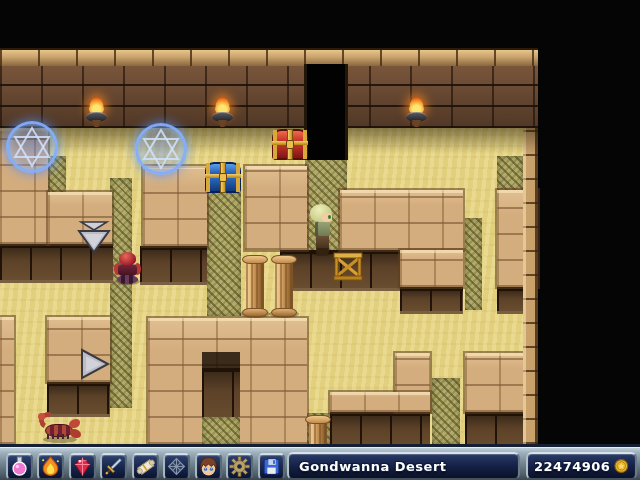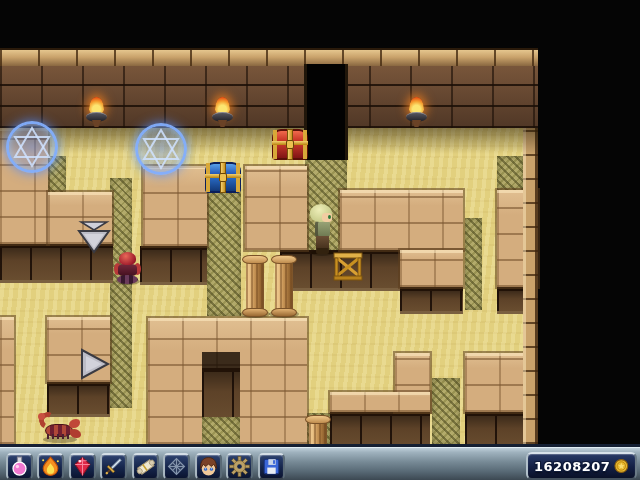--- a/index.html
+++ b/index.html
@@ -363,22 +363,25 @@
     </button>
     <button class="tbtn" style="left:258px">
       <svg width="21" height="21" viewBox="0 0 20 20">
         <rect x="3" y="3" width="14" height="14" rx="1.5" fill="#3a66d8" stroke="#16307a" stroke-width="1"></rect>
         <rect x="7" y="3" width="7" height="5.5" fill="#c8d4e8"></rect>
         <rect x="11.5" y="4" width="1.8" height="3.5" fill="#3a66d8"></rect>
         <rect x="6" y="11" width="8" height="6" fill="#e8ecf4"></rect>
       </svg>
     </button>
 
+    <div class="panel" style="left:287px;width:233px;padding-left:10px">
+      <span class="ptext">Gondwanna Desert</span>
+    </div>
     <div class="panel" style="left:526px;width:111px;padding:0 6px;justify-content:flex-end">
-      <span class="ptext">16208207</span>
+      <span class="ptext">22474906</span>
       <svg width="16" height="16" viewBox="0 0 16 16" style="margin-left:4px">
         <circle cx="8" cy="8" r="7" fill="#e8b830" stroke="#8a5e0e" stroke-width="1.2"></circle>
         <circle cx="8" cy="8" r="4.6" fill="none" stroke="#b8860e" stroke-width="1"></circle>
         <path d="M8 4.5 L9 7 L11.5 7.2 L9.6 8.8 L10.3 11.4 L8 10 L5.7 11.4 L6.4 8.8 L4.5 7.2 L7 7 Z" fill="#f8dc70"></path>
       </svg>
     </div>
   </div>
 </div>
 
 </body></html>

